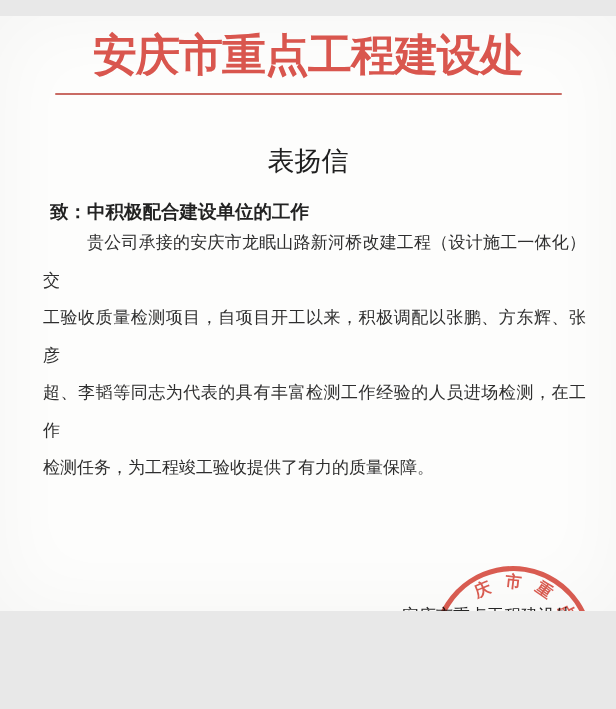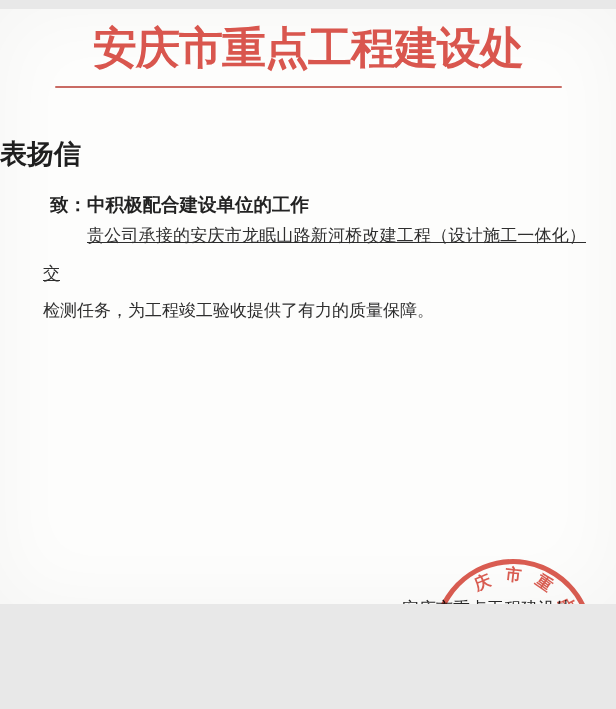--- a/index.html
+++ b/index.html
@@ -4,21 +4,21 @@
 <style>
   html, body {
     margin: 0;
     padding: 0;
     background: #e8e8e8;
   }
   .page {
     position: relative;
     width: 616px;
     height: 595px;
-    margin: 9px auto;
+    margin: 16px auto;
     background: #fdfdfc;
     overflow: hidden;
     box-shadow: inset 0 0 80px rgba(0,0,0,0.035);
     font-family: "Liberation Serif", serif;
     color: #2e2e2e;
   }
   
   .letterhead-org {
     position: absolute;
     top: 13px; left: 0; right: 0;
@@ -35,23 +35,23 @@
     top: 77px; left: 55px;
     width: 507px; height: 2px;
     background: #c96b64;
     border-radius: 2px;
   }
   
   .title {
     position: absolute;
     top: 129px; left: 0; right: 0;
     margin: 0;
-    text-align: left;
+    text-align: center;
     font-family: "Liberation Serif", serif;
-    font-weight: 700;
+    font-weight: 400;
     font-size: 27px;
     line-height: 33px;
     color: #1f1f1f;
   }
   
   .salutation {
     position: absolute;
     top: 185px; left: 50px;
     font-weight: 700;
     font-size: 18.5px;
@@ -73,21 +73,20 @@
     text-align-last: justify;
     text-justify: inter-character;
     white-space: normal;
   }
   .line.lastline {
     text-align: right;
     text-align-last: left;
   }
   .line.firstline {
     text-indent: 44px;
-    text-decoration: underline;
   }
   
   .sig-org {
     position: absolute;
     top: 590px; left: 402px;
     font-size: 17px;
     line-height: 20px;
     color: #262626;
   }
   .sig-date {
@@ -120,20 +119,22 @@
   <div class="letterhead-org">安庆市重点工程建设处</div>
   <div class="letterhead-rule"></div>
 
   <h1 class="title">表扬信</h1>
 
   <div class="salutation">致：中积极配合建设单位的工作</div>
 
   <div class="body">
     <div class="para">
       <div class="line firstline">贵公司承接的安庆市龙眠山路新河桥改建工程（设计施工一体化）交</div>
+      <div class="line">工验收质量检测项目，自项目开工以来，积极调配以张鹏、方东辉、张彦</div>
+      <div class="line">超、李韬等同志为代表的具有丰富检测工作经验的人员进场检测，在工作</div>
       <div class="line lastline">检测任务，为工程竣工验收提供了有力的质量保障。</div>
     </div>
     <div class="para">
     </div>
   </div>
 
   <div class="sig-org">安庆市重点工程建设处</div>
   <div class="sig-date">2023.5.31</div>
 
   <svg class="seal" viewBox="0 0 200 200" aria-hidden="true">

